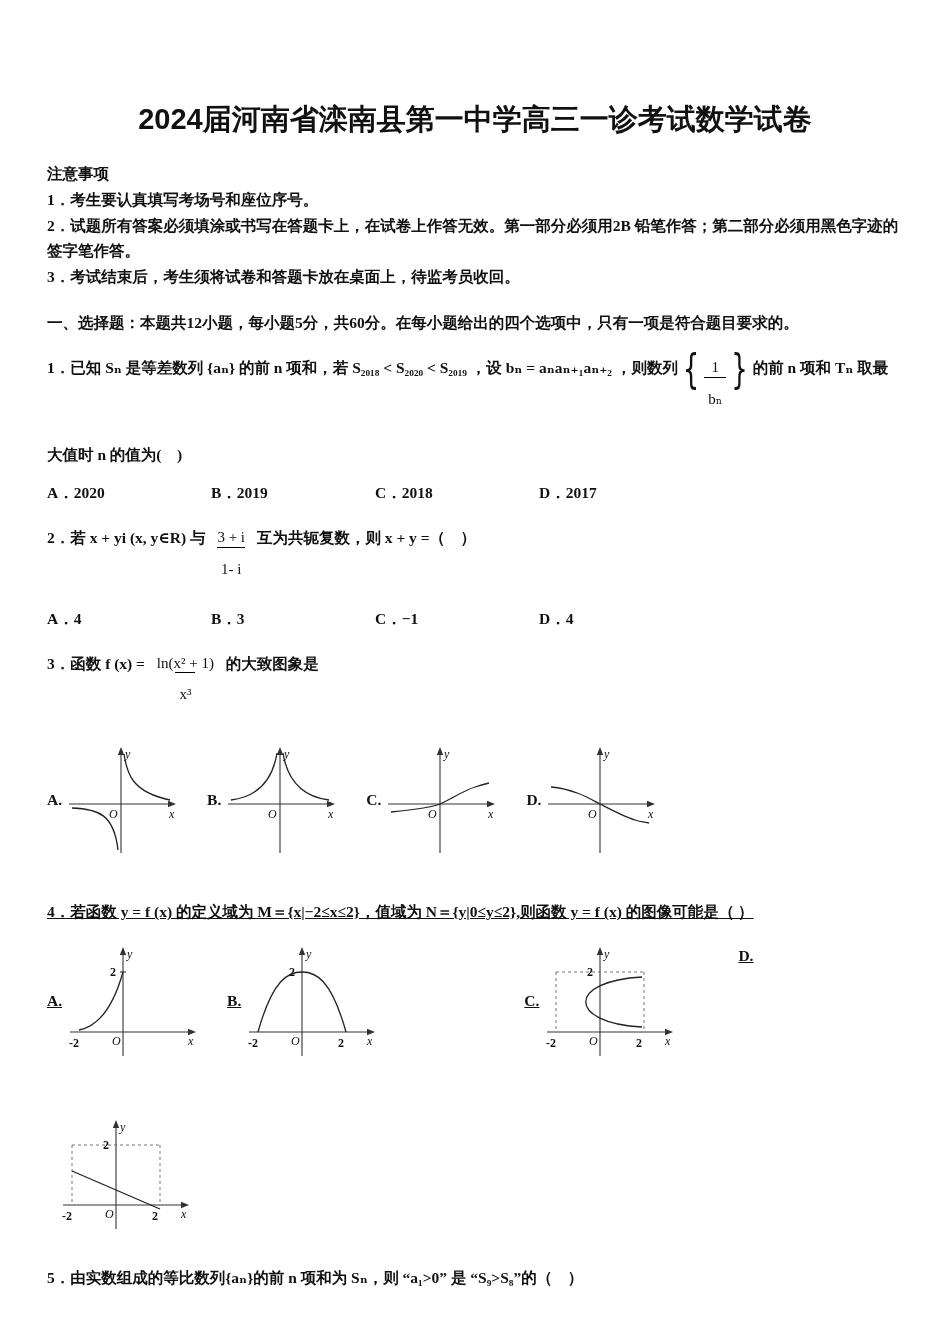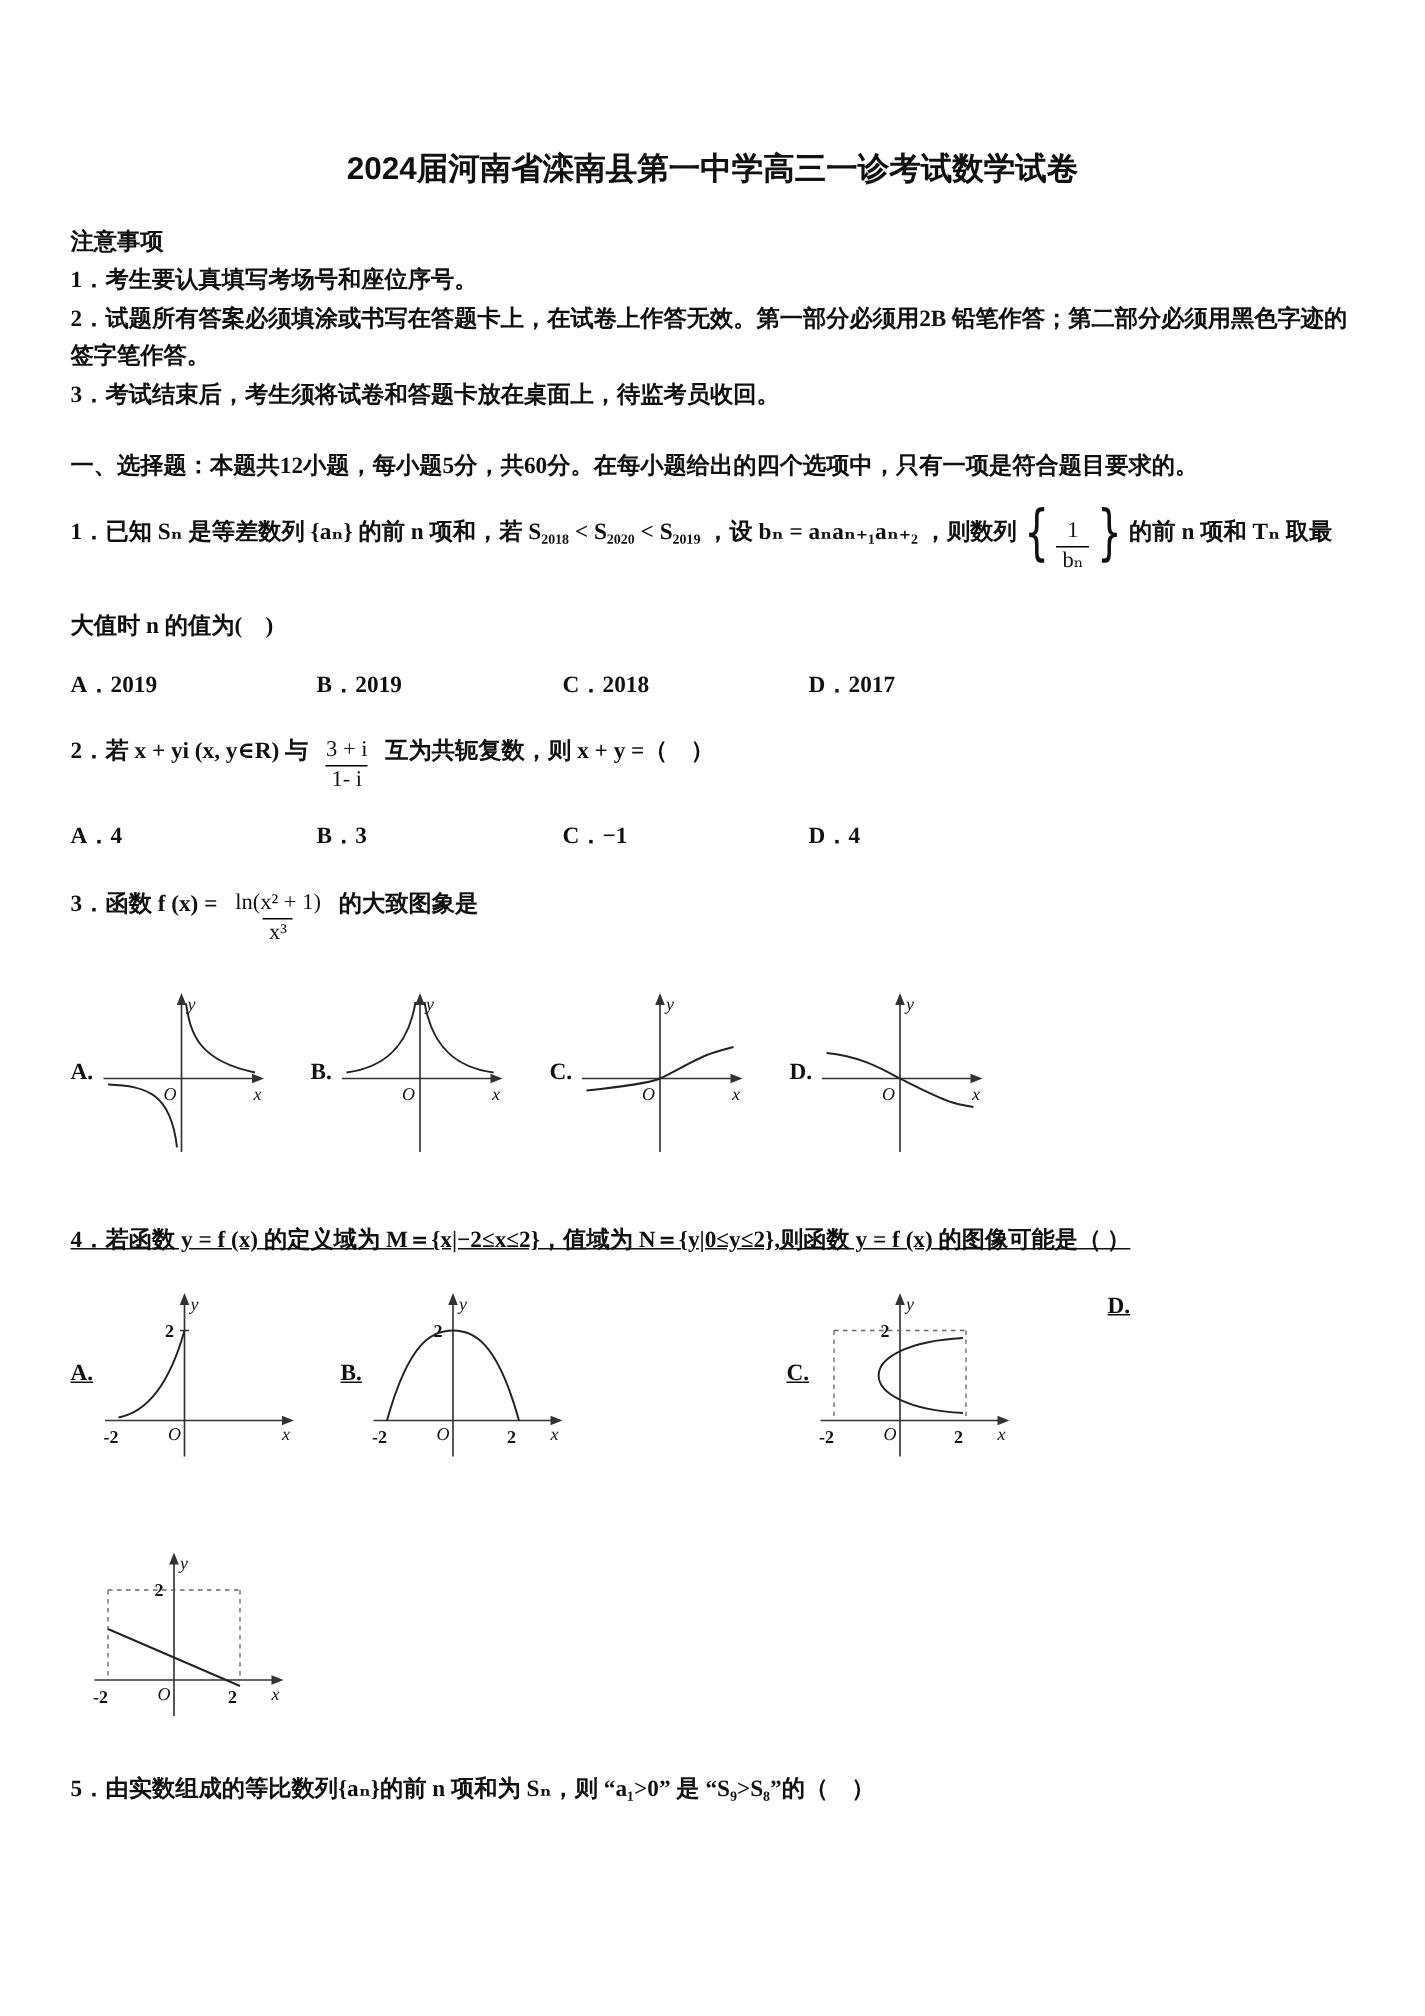--- a/index.html
+++ b/index.html
@@ -3,37 +3,37 @@
 <meta charset="utf-8">
 <style>
   html,body{margin:0;padding:0;background:#ffffff;}
   .page{
     width:950px;min-height:1344px;box-sizing:border-box;
     padding:96px 47px 40px 47px;background:#fff;color:#111;
     font-family:"Liberation Serif","DejaVu Serif",serif;
     font-size:15.5px;line-height:1.6;
   }
   .page-title{
-    text-align:center;font-size:21px;font-weight:bold;margin:0 0 20px 0;
+    text-align:center;font-size:29px;font-weight:bold;margin:0 0 20px 0;
     font-family:"Liberation Sans","DejaVu Sans",sans-serif;
   }
   .notice{font-weight:600;}
   .notice-heading{font-weight:bold;}
   .notice-item{margin:1px 0;}
   .section-heading{font-weight:bold;margin-top:22px;}
   .question{margin-top:20px;font-weight:600;}
   .rich{display:flex;align-items:flex-start;flex-wrap:wrap;min-height:30px;}
   .rich .rt{white-space:pre-wrap;}
   .plain{margin-top:20px;white-space:pre-wrap;}
   .frac{
     display:inline-flex;flex-direction:column;align-items:center;
     vertical-align:middle;margin:2px 4px;font-size:15px;line-height:1.25;font-weight:normal;
   }
   .frac .num{padding:0 4px;}
-  .frac .den{border-top:1px solid #000;padding:0 4px;}
+  .frac .den{border-top:1px solid #000;padding:12px 4px;}
   .brace{
     display:inline-block;font-size:26px;font-weight:normal;line-height:1;
     transform:scaleY(1.55);padding:0 1px;font-family:"DejaVu Sans",sans-serif;
   }
   .options{display:flex;font-weight:bold;margin-top:14px;}
   .opt{width:164px;}
   .opt:last-child{width:auto;}
   .graph-row{display:flex;align-items:flex-start;margin-top:26px;font-weight:bold;}
   .graph-group{display:flex;align-items:center;margin-right:26px;}
   .graph-group .glabel{margin-right:4px;}
@@ -70,21 +70,21 @@
         <span class="brace">{</span>
         <span class="frac">
           <span class="num">1</span>
           <span class="den">bₙ</span>
         </span>
         <span class="brace">}</span>
         <span class="rt"> 的前 n 项和 Tₙ 取最</span>
       </div>
     <div class="plain">大值时 n 的值为(　)</div>
     <div class="options">
-      <span class="opt">A．2019</span>
+      <span class="opt">A．2020</span>
       <span class="opt">B．2019</span>
       <span class="opt">C．2018</span>
       <span class="opt">D．2017</span>
     </div>
   </div>
 
   <div class="question">
     <div class="rich">
         <span class="rt">2．若 x + yi (x, y∈R) 与 </span>
         <span class="frac">

